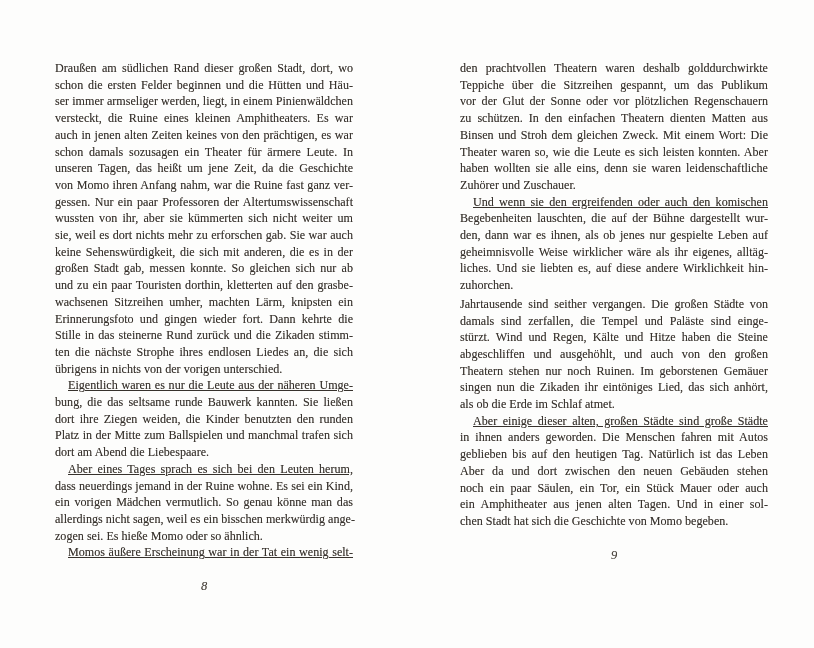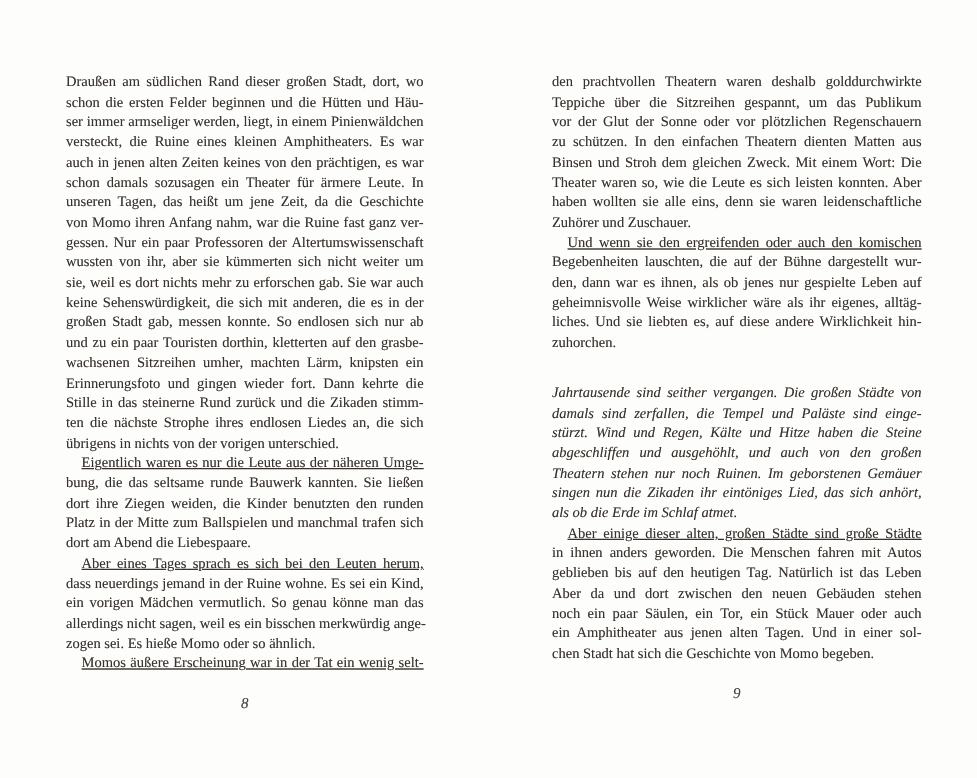--- a/index.html
+++ b/index.html
@@ -42,22 +42,21 @@
     overflow: visible;
   }
   .line.last {
     text-align-last: left;
   }
   .line.indent {
     text-indent: 13px;
     text-decoration: underline;
   }
   .paragraph.space-before {
-    margin-top: 25px;
-    font-style: italic;
+    margin-top: 2px;
   }
   .folio {
     text-align: center;
     margin-top: 17px;
     font-style: italic;
     font-size: 12.5px;
     color: #4c463f;
   }
 </style>
 </head>
@@ -73,21 +72,21 @@
           <div class="line">ser immer armseliger werden, liegt, in einem Pinienwäldchen</div>
           <div class="line">versteckt, die Ruine eines kleinen Amphitheaters. Es war</div>
           <div class="line">auch in jenen alten Zeiten keines von den prächtigen, es war</div>
           <div class="line">schon damals sozusagen ein Theater für ärmere Leute. In</div>
           <div class="line">unseren Tagen, das heißt um jene Zeit, da die Geschichte</div>
           <div class="line">von Momo ihren Anfang nahm, war die Ruine fast ganz ver-</div>
           <div class="line">gessen. Nur ein paar Professoren der Altertumswissenschaft</div>
           <div class="line">wussten von ihr, aber sie kümmerten sich nicht weiter um</div>
           <div class="line">sie, weil es dort nichts mehr zu erforschen gab. Sie war auch</div>
           <div class="line">keine Sehenswürdigkeit, die sich mit anderen, die es in der</div>
-          <div class="line">großen Stadt gab, messen konnte. So endlosen sich nur ab</div>
+          <div class="line">großen Stadt gab, messen konnte. So gleichen sich nur ab</div>
           <div class="line">und zu ein paar Touristen dorthin, kletterten auf den grasbe-</div>
           <div class="line">wachsenen Sitzreihen umher, machten Lärm, knipsten ein</div>
           <div class="line">Erinnerungsfoto und gingen wieder fort. Dann kehrte die</div>
           <div class="line">Stille in das steinerne Rund zurück und die Zikaden stimm-</div>
           <div class="line">ten die nächste Strophe ihres endlosen Liedes an, die sich</div>
           <div class="line last">übrigens in nichts von der vorigen unterschied.</div>
         </div>
         <div class="paragraph">
           <div class="line indent">Eigentlich waren es nur die Leute aus der näheren Umge-</div>
           <div class="line">bung, die das seltsame runde Bauwerk kannten. Sie ließen</div>

